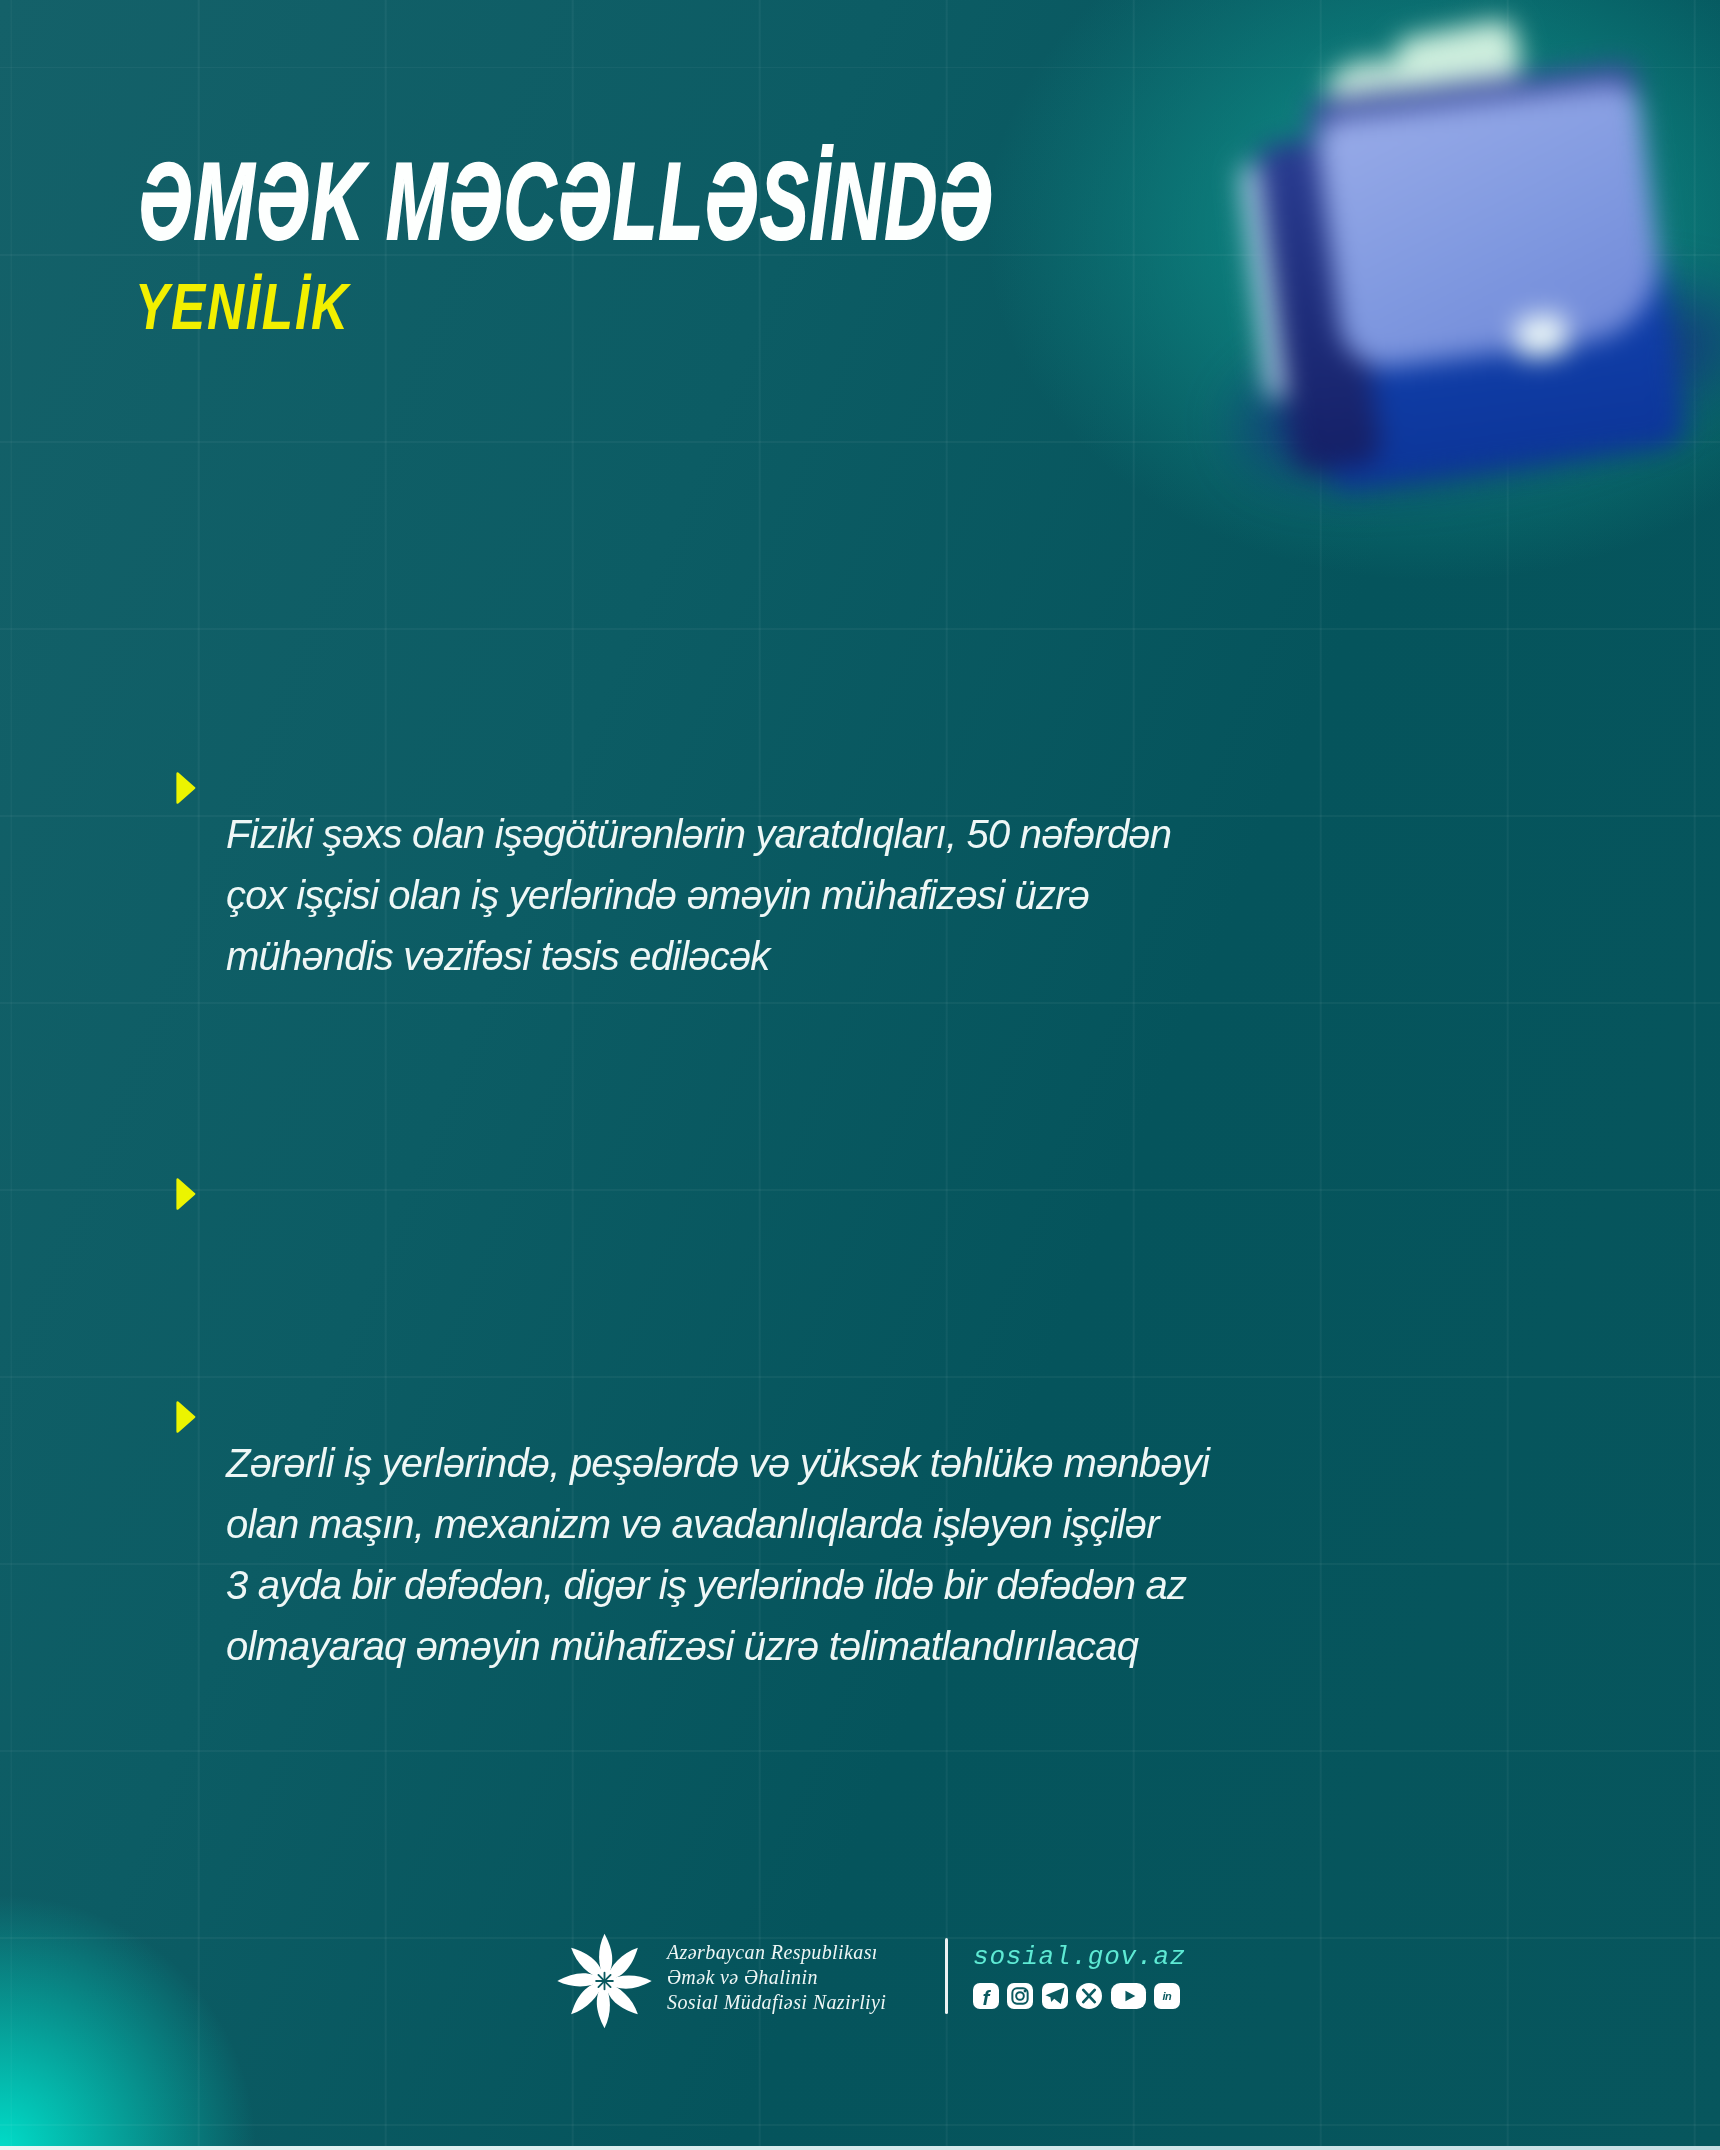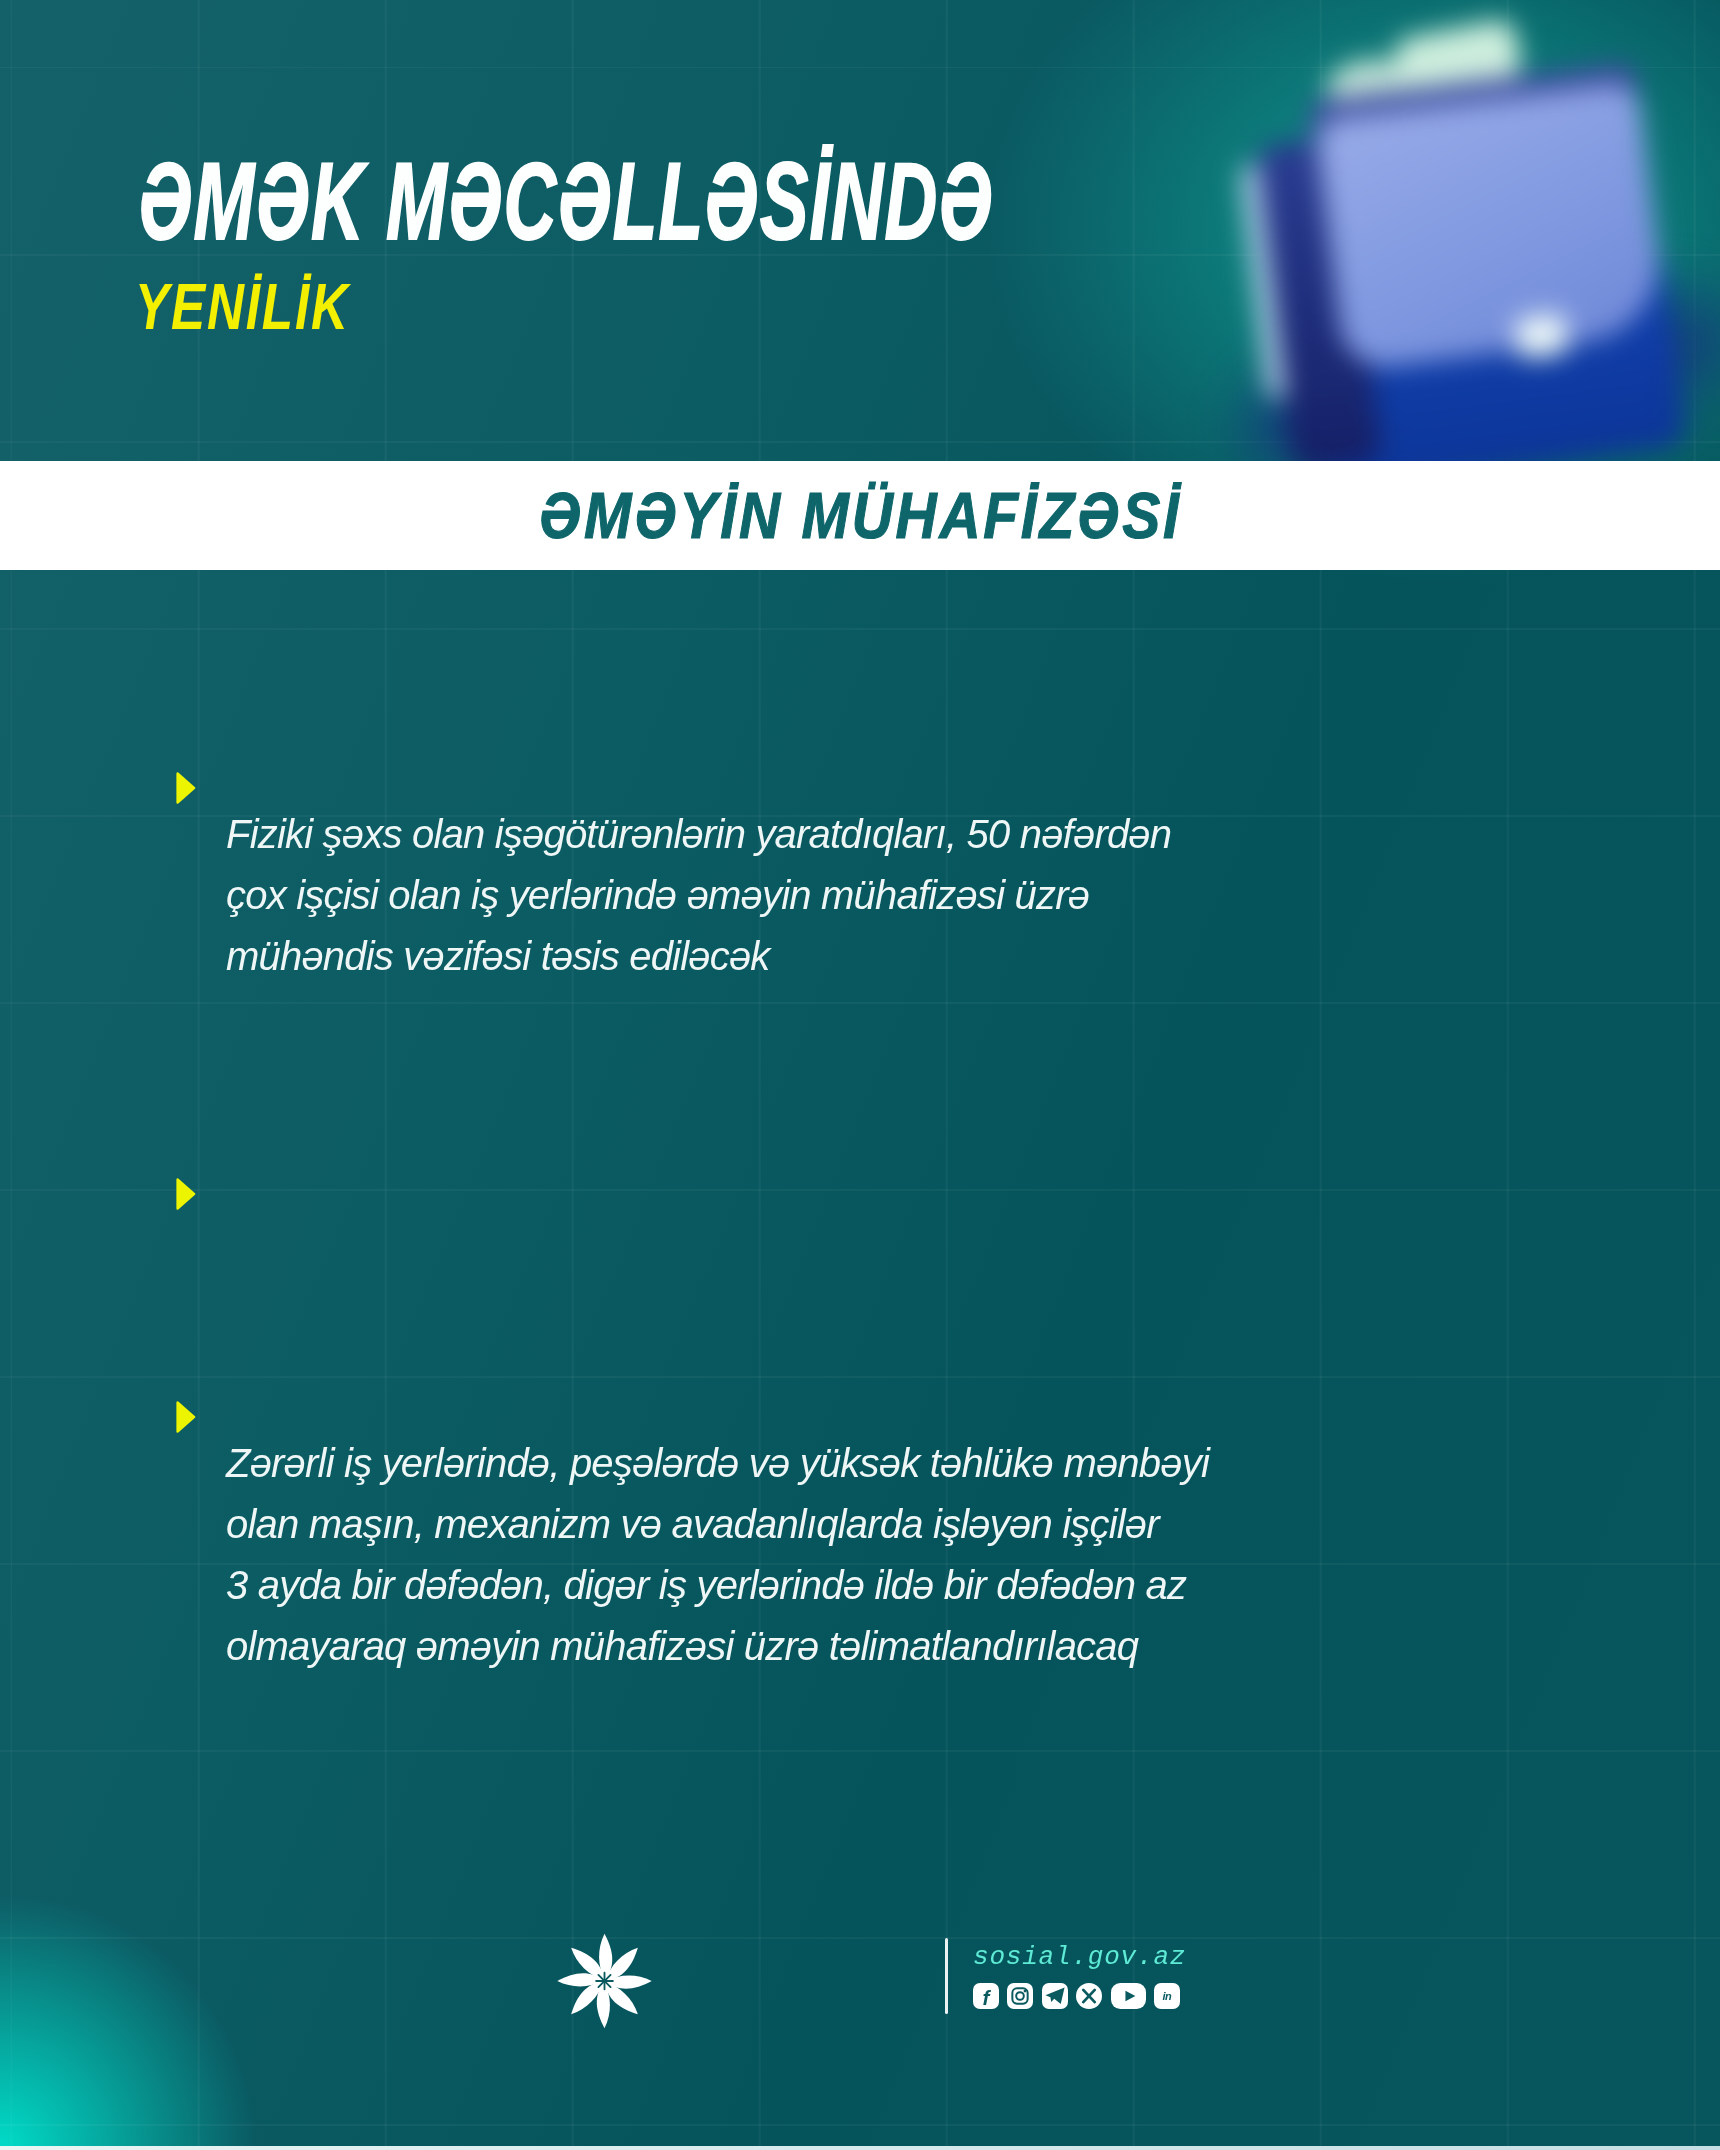--- a/index.html
+++ b/index.html
@@ -93,23 +93,20 @@
       <div class="body"></div>
       <div class="side"></div>
       <div class="flap"></div>
       <div class="latch"></div>
     </div>
   </div>
 
   <div class="title">ƏMƏK MƏCƏLLƏSİNDƏ</div>
   <div class="subtitle">YENİLİK</div>
 
-  <div class="banner">
-    <span>ƏMƏYİN MÜHAFİZƏSİ</span>
-  </div>
 
   <div class="bullets">
     <div class="bullet">
       <span class="marker">
         <svg width="20" height="34" viewBox="0 0 26 44">
             <path d="M3 2 L24 20.5 Q26.5 22 24 23.5 L3 42 Q0.5 43.5 0.5 40.5 L0.5 3.5 Q0.5 0.5 3 2 Z" fill="#ecf400"></path>
           </svg>
       </span>
       <span>Fiziki şəxs olan işəgötürənlərin yaratdıqları, 50 nəfərdən
 çox işçisi olan iş yerlərində əməyin mühafizəsi üzrə
@@ -154,20 +151,23 @@
             <g stroke="#0a5a60" stroke-width="2.4" stroke-linecap="round">
               <line x1="0" y1="-11" x2="0" y2="11"></line>
               <line x1="-11" y1="0" x2="11" y2="0"></line>
               <line x1="-8" y1="-8" x2="8" y2="8"></line>
               <line x1="-8" y1="8" x2="8" y2="-8"></line>
             </g>
           </g>
         </g>
       </svg>
     </div>
+    <div class="ministry">Azərbaycan Respublikası
+Əmək və Əhalinin
+Sosial Müdafiəsi Nazirliyi</div>
     <div class="divider"></div>
     <div class="website">sosial.gov.az</div>
     <div class="socials">
       <div class="sicon sq">
         <span class="fb-f">f</span>
       </div>
       <div class="sicon sq">
         <svg width="26" height="26" viewBox="0 0 34 34" fill="none">
           <rect x="7" y="7" width="20" height="20" rx="6" stroke="#0a5a60" stroke-width="2.6"></rect>
           <circle cx="17" cy="17" r="5" stroke="#0a5a60" stroke-width="2.6"></circle>

